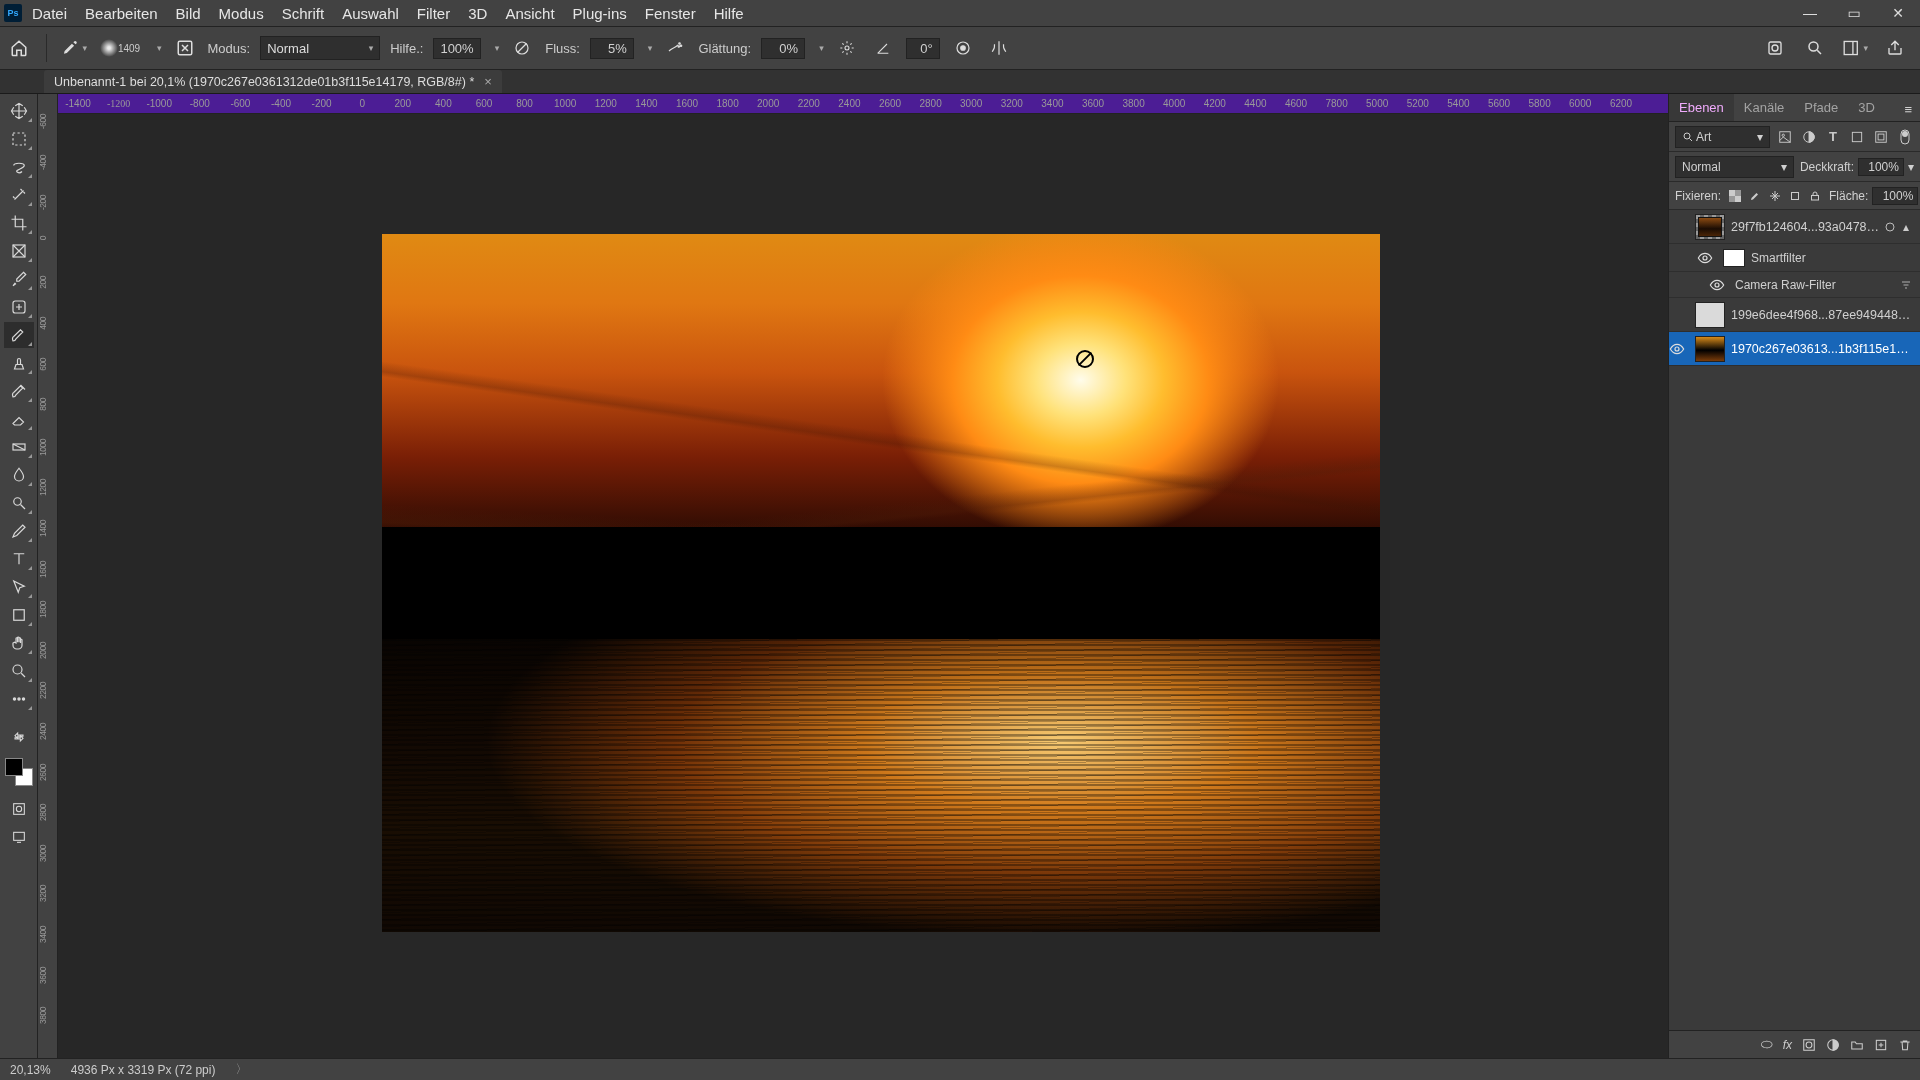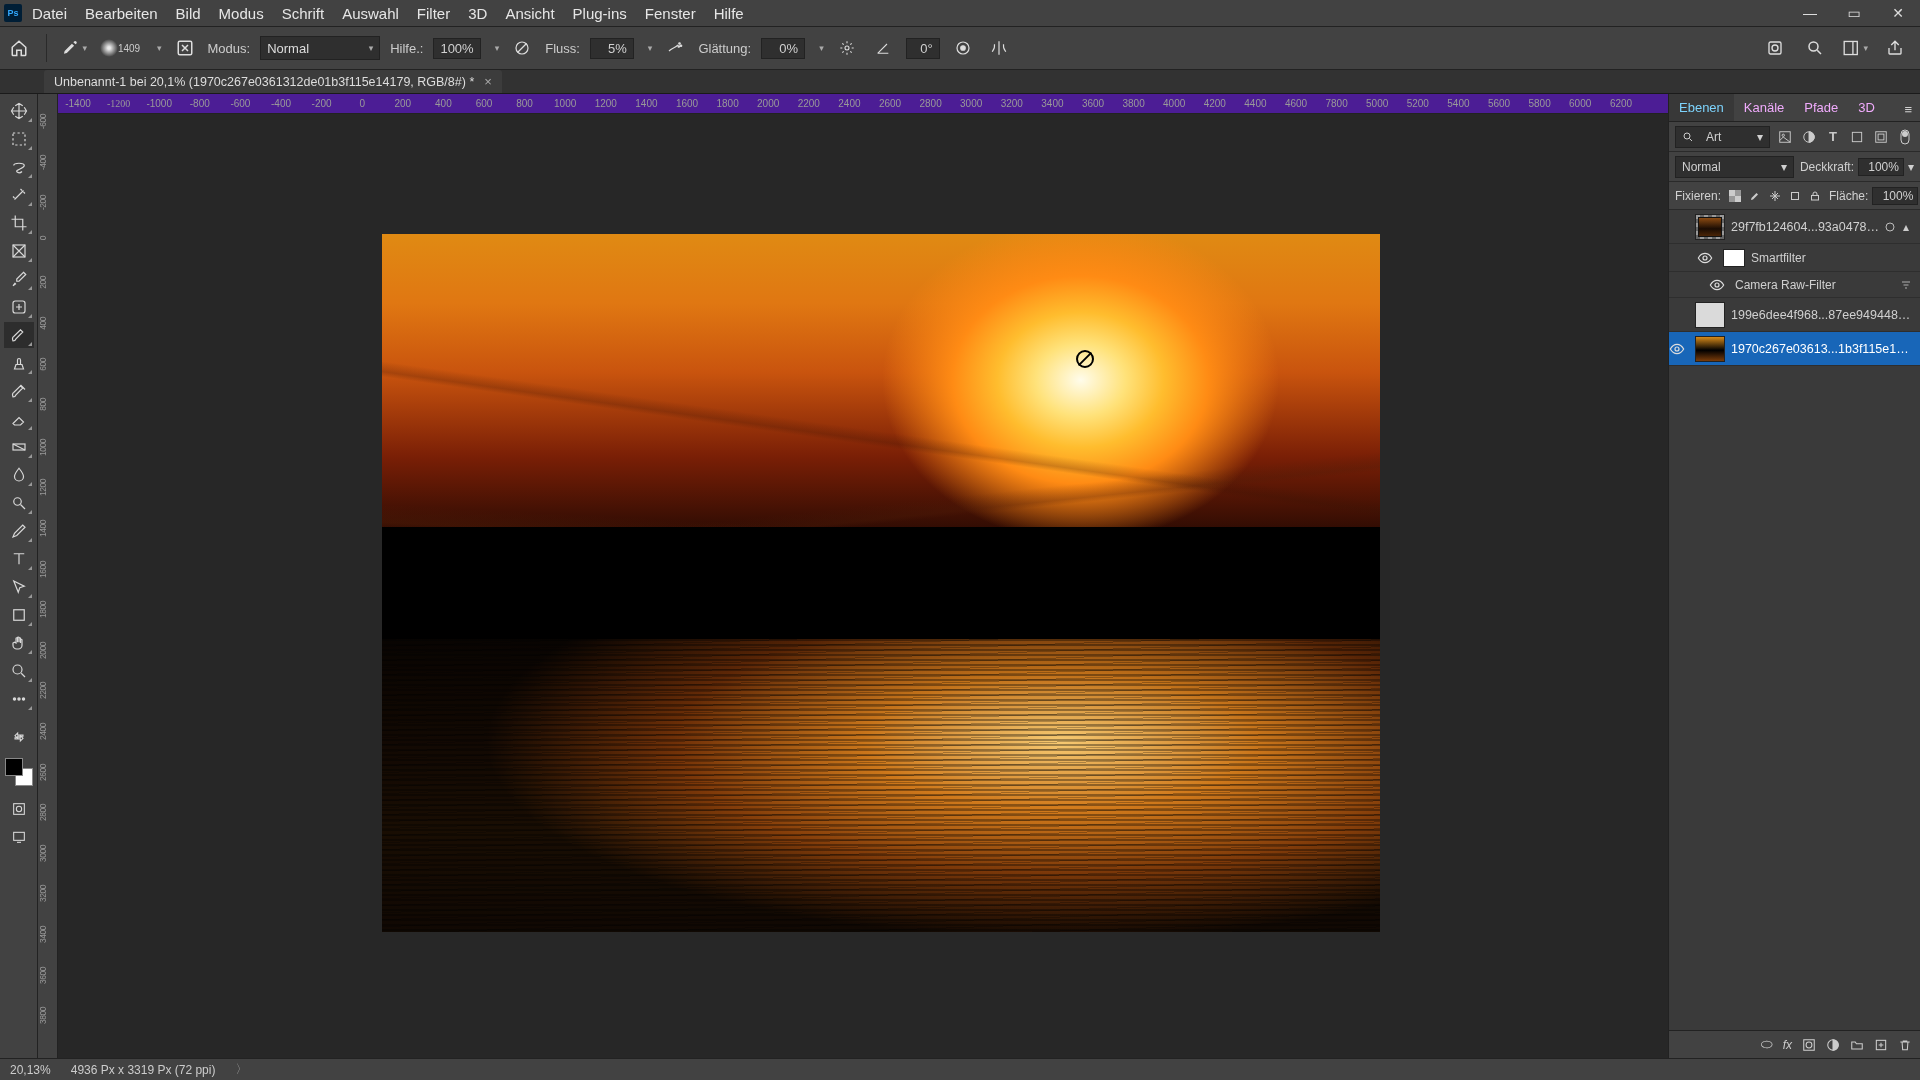--- a/index.html
+++ b/index.html
@@ -74,25 +74,25 @@
   repeating-linear-gradient(178deg, rgba(0,0,0,0.25) 0 1px, rgba(0,0,0,0) 1px 7px);
   mix-blend-mode: multiply;
 }
 .shore { position: absolute; left: 0; right: 0; top: 57%; height: 6%; background: linear-gradient(180deg, #000 0%, #000 40%, rgba(0,0,0,0) 100%); clip-path: polygon(0 0, 100% 32%, 100% 100%, 0 100%); }
 .cursor-no { position: absolute; width: 18px; height: 18px; border: 2px solid #000; border-radius: 50%; }
 .cursor-no::after { content: ""; position: absolute; left: 50%; top: 50%; width: 2px; height: 18px; background: #000; transform: translate(-50%, -50%) rotate(45deg); }
 
 
 .panels { width: 252px; background: #424242; border-left: 1px solid #222; display: flex; flex-direction: column; }
 .panels .ptabstrip { height: 28px; display: flex; align-items: flex-end; border-bottom: 1px solid #222; font-size: 13px; }
-.panels .ptab { padding: 6px 10px; color: #f0abfc; }
-.panels .ptab.active { background: #383838; color: #7dd3fc; }
+.panels .ptab { padding: 6px 10px; color: #a3a3a3; }
+.panels .ptab.active { background: #383838; color: #f0abfc; }
 
 .filterrow { height: 30px; display: flex; align-items: center; padding: 0 6px; gap: 6px; border-bottom: 1px solid #2a2a2a; }
-.filterrow .search { flex: 1; display: flex; align-items: center; background: #2f2f2f; border: 1px solid #222; height: 22px; padding: 0 6px; font-size: 12px; gap: 12px; }
+.filterrow .search { flex: 1; display: flex; align-items: center; background: #2f2f2f; border: 1px solid #222; height: 22px; padding: 0 6px; font-size: 12px; gap: 2px; }
 .filterrow .ficon { width: 18px; height: 18px; display: flex; align-items: center; justify-content: center; color: #c8c8c8; font-size: 13px; }
 
 .blendrow { height: 30px; display: flex; align-items: center; padding: 0 6px; gap: 6px; font-size: 12px; border-bottom: 1px solid #2a2a2a; }
 .blendrow .bsel { flex: 1; background: #2f2f2f; border: 1px solid #222; height: 22px; display: flex; align-items: center; padding: 0 6px; justify-content: space-between; }
 .blendrow .op { display: flex; align-items: center; gap: 4px; }
 .blendrow .op .opval { background: #2f2f2f; border: 1px solid #222; padding: 1px 4px; width: 46px; text-align: right; }
 
 .lockrow { height: 28px; display: flex; align-items: center; padding: 0 6px; gap: 8px; font-size: 12px; border-bottom: 1px solid #2a2a2a; }
 .lockrow .licon { width: 16px; height: 16px; display:flex; align-items:center; justify-content:center; color:#ccc; font-size:12px; }
 .lockrow .fill { margin-left: auto; display:flex; align-items:center; gap:4px; }

